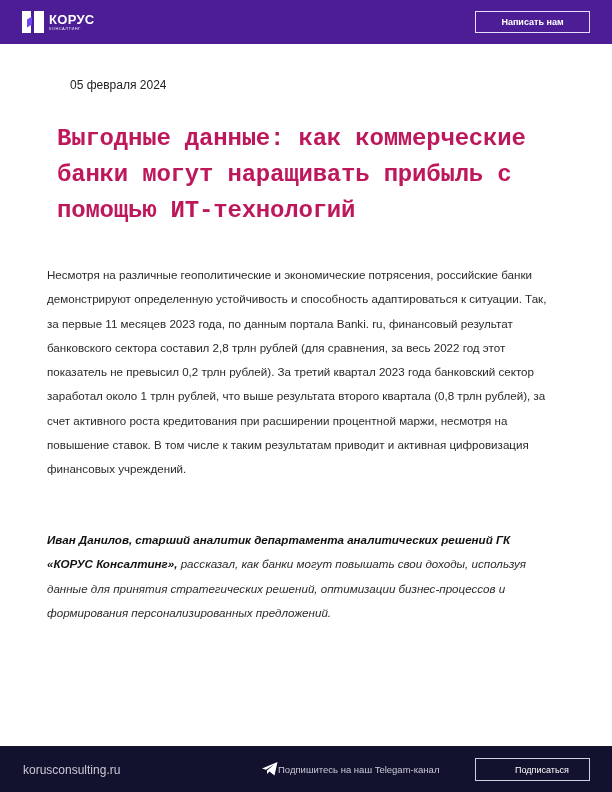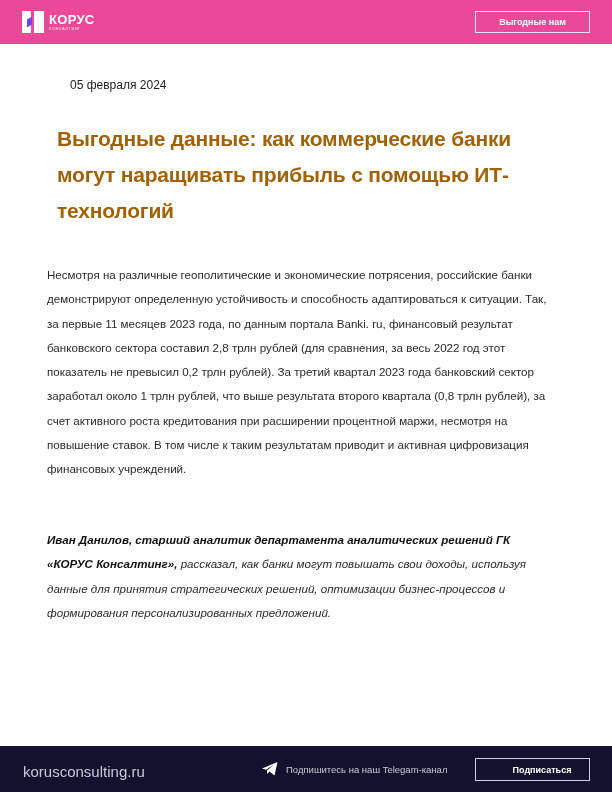--- a/index.html
+++ b/index.html
@@ -1,21 +1,21 @@
 <!DOCTYPE html>
 <html><head>
   <meta charset="utf-8">
   <style>
     * { box-sizing: border-box; margin: 0; padding: 0; }
     html, body { width: 612px; height: 792px; background: #ffffff; overflow: hidden; }
     body { font-family: "Liberation Sans", "DejaVu Sans", sans-serif; color: #1a1a1a; position: relative; }
 
     .header {
       position: absolute; left: 0; top: 0; width: 612px; height: 44px;
-      background: #ec4899;
+      background: #4c1d95;
     }
     .logo { position: absolute; left: 22px; top: 11px; display: flex; align-items: center; }
     .logo-mark { width: 22px; height: 22px; position: relative; }
     .logo-mark .l { position: absolute; left: 0; top: 0; width: 9px; height: 22px; background: #fff; }
     .logo-mark .r { position: absolute; left: 12px; top: 0; width: 10px; height: 22px; background: #fff; }
     .logo-mark .notch { position: absolute; left: 5px; top: 7px; width: 5px; height: 8px; background: #7145ee; transform: skewY(-30deg); }
     .logo-text { margin-left: 5px; display: flex; flex-direction: column; }
     .logo-title { color: #fff; font-weight: bold; font-size: 13px; line-height: 13px; letter-spacing: 0.3px; }
     .logo-sub { color: #fff; font-size: 4px; line-height: 6px; letter-spacing: 0.5px; opacity: 0.9; }
 
@@ -23,64 +23,64 @@
       position: absolute; left: 475px; top: 11px; width: 115px; height: 22px;
       border: 1px solid #e6ddff; color: #fff; background: transparent;
       font-size: 9px; font-weight: bold; display: flex; align-items: center; justify-content: center;
       font-family: "Liberation Sans", sans-serif;
     }
 
     .date { position: absolute; left: 70px; top: 78px; font-size: 12px; color: #222; }
 
     .title {
       position: absolute; left: 57px; top: 121px; width: 500px;
-      font-size: 21px; font-weight: bold; line-height: 36px; color: #a16207;
-      font-family: Liberation Sans, sans-serif; letter-spacing: -0.2px;
+      font-size: 24px; font-weight: bold; line-height: 36px; color: #be185d;
+      font-family: Liberation Mono, monospace; letter-spacing: -0.2px;
     }
 
     .body-text {
       position: absolute; left: 47px; width: 500px;
       font-size: 11.6px; line-height: 24.3px; color: #2a2a2a;
     }
     .p1 { top: 263px; }
     .p2 { top: 528px; font-style: italic; }
     .p2 .bold { font-weight: bold; color: #111; }
 
     .footer {
       position: absolute; left: 0; top: 746px; width: 612px; height: 46px;
       background: #12122e;
     }
-    .site { position: absolute; left: 23px; top: 17px; color: #c9c9d6; font-size: 15px; }
+    .site { position: absolute; left: 23px; top: 17px; color: #c9c9d6; font-size: 12px; }
     .tg { position: absolute; left: 262px; top: 16px; display: flex; align-items: center; }
     .tg-icon { width: 16px; height: 14px; }
-    .tg-text { margin-left: 8px; color: #c9c9d6; font-size: 9.5px; }
+    .tg-text { color: #c9c9d6; font-size: 9.5px; }
     .btn-sub {
       position: absolute; left: 475px; top: 12px; width: 115px; height: 23px;
       border: 1px solid #cfcfe0; color: #fff; background: transparent;
-      font-size: 9px; font-weight: bold; display: flex; align-items: center; justify-content: center;
+      font-size: 9px; font-weight: normal; display: flex; align-items: center; justify-content: center;
       font-family: "Liberation Sans", sans-serif;
       padding-left: 19px;
     }
   </style>
 </head>
 <body>
 
 <div class="header">
   <div class="logo">
     <div class="logo-mark">
       <div class="l"></div>
         <div class="r"></div>
         <div class="notch"></div>
     </div>
     <div class="logo-text">
       <span class="logo-title">КОРУС</span>
       <span class="logo-sub">КОНСАЛТИНГ</span>
     </div>
   </div>
-  <button class="btn-write">Выгодные нам</button>
+  <button class="btn-write">Написать нам</button>
 </div>
 
 <div class="date">05 февраля 2024</div>
 
 <h1 class="title">Выгодные данные: как коммерческие банки могут наращивать прибыль с помощью ИТ-технологий</h1>
 
 <p class="body-text p1">Несмотря на различные геополитические и экономические потрясения, российские банки демонстрируют определенную устойчивость и способность адаптироваться к ситуации. Так, за первые 11 месяцев 2023 года, по данным портала Banki. ru, финансовый результат банковского сектора составил 2,8 трлн рублей (для сравнения, за весь 2022 год этот показатель не превысил 0,2 трлн рублей). За третий квартал 2023 года банковский сектор заработал около 1 трлн рублей, что выше результата второго квартала (0,8 трлн рублей), за счет активного роста кредитования при расширении процентной маржи, несмотря на повышение ставок. В том числе к таким результатам приводит и активная цифровизация финансовых учреждений.</p>
 
 <p class="body-text p2"><span class="bold">Иван Данилов, старший аналитик департамента аналитических решений ГК «КОРУС Консалтинг»,</span><span> рассказал, как банки могут повышать свои доходы, используя данные для принятия стратегических решений, оптимизации бизнес-процессов и формирования персонализированных предложений.</span></p>
 

